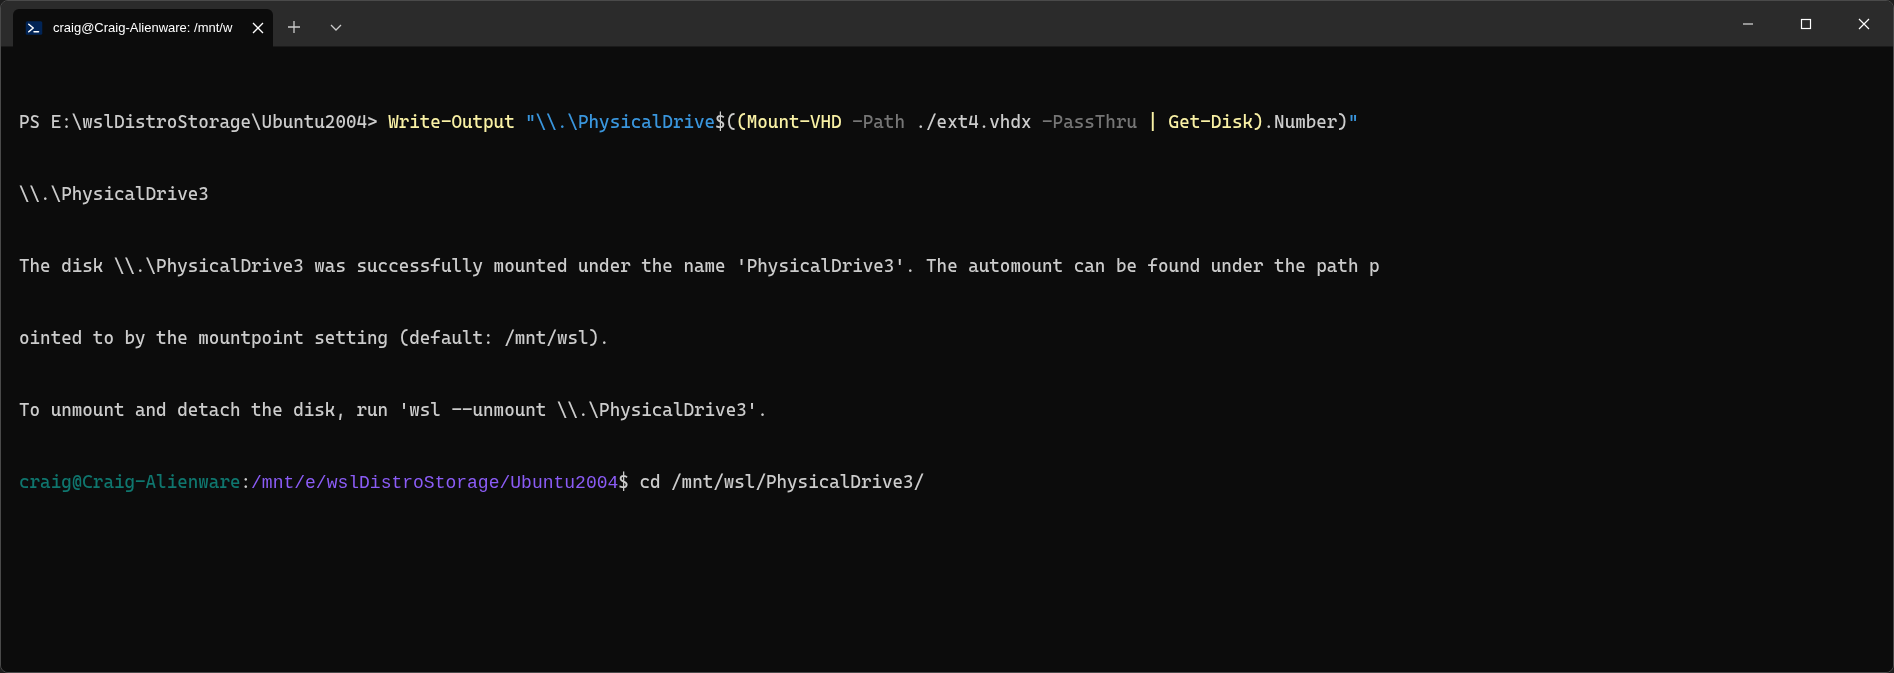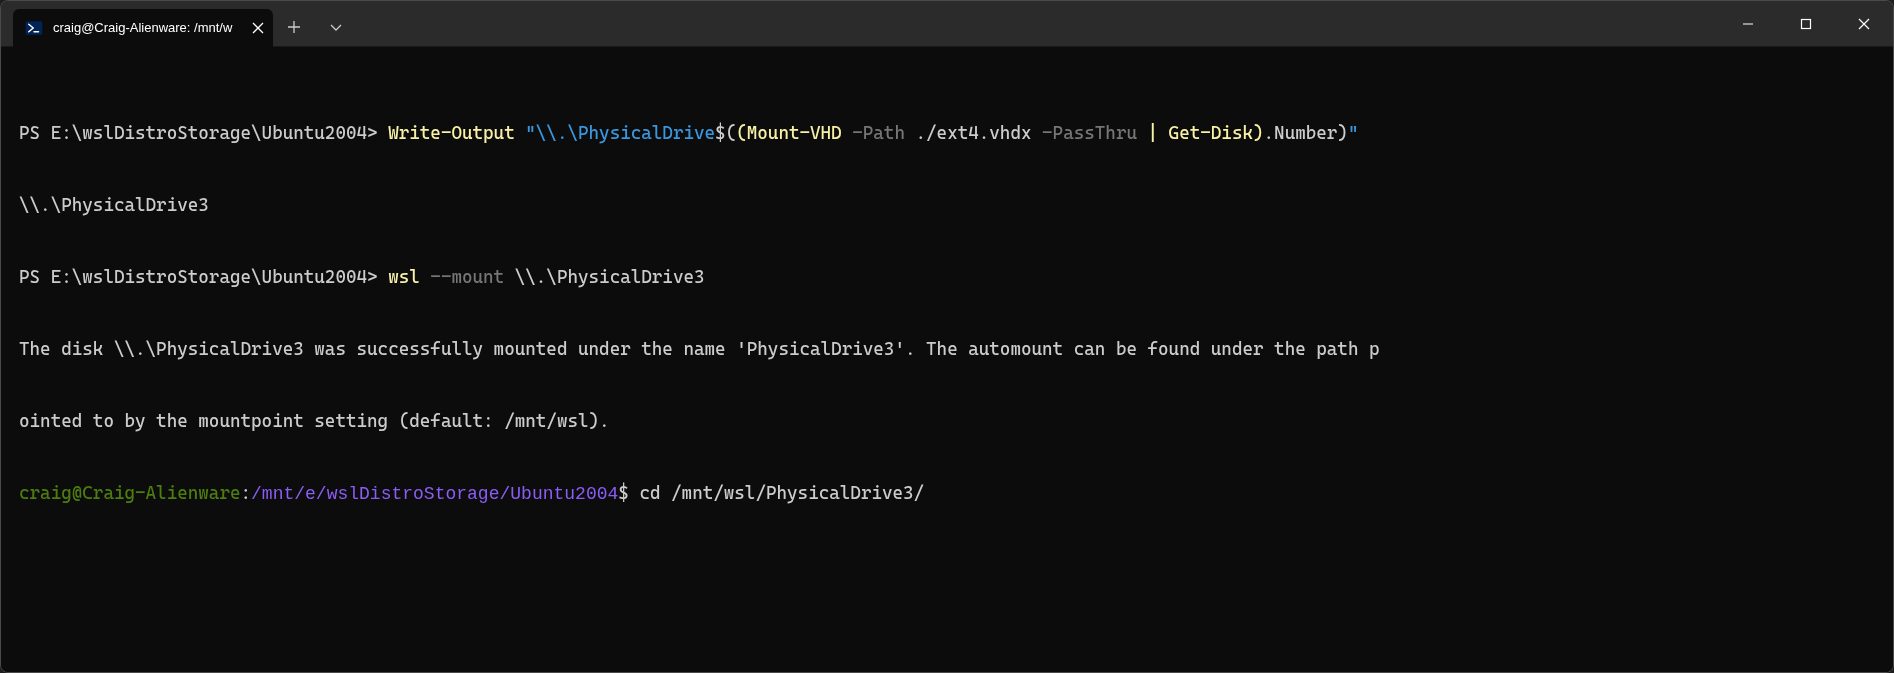--- a/index.html
+++ b/index.html
@@ -83,32 +83,32 @@
     height: 46px;
     display: flex;
     align-items: center;
     justify-content: center;
     color: #ffffff;
     cursor: pointer;
   }
   .win-btn svg { width: 12px; height: 12px; }
   .terminal {
     background: #0c0c0c;
-    padding: 26px 18px;
+    padding: 15px 18px;
     height: calc(100% - 46px);
     overflow: hidden;
     line-height: 24px;
     white-space: pre;
   }
   .line { white-space: pre; }
   .c-white   { color: #cccccc; }
   .c-yellow  { color: #f9f1a5; }
   .c-gray    { color: #767676; }
   .c-string  { color: #3a96dd; }
-  .c-green   { color: #4d7c0f; margin-top: 17px; }
+  .c-green   { color: #0f766e; margin-top: 17px; }
   .c-blue    { color: #8b5cf6; font-family: Liberation Mono, monospace; }
 </style>
 </head>
 <body>
 
 <div class="titlebar">
   <div class="tab">
     <span class="tab-icon">
       <svg viewBox="0 0 24 24">
           <rect x="1" y="3" width="22" height="18" rx="2" fill="#012456"></rect>
@@ -148,23 +148,23 @@
       <svg viewBox="0 0 12 12">
           <path d="M1 1 L11 11 M11 1 L1 11" stroke="currentColor" stroke-width="1.2"></path>
         </svg>
     </div>
   </div>
 </div>
 
 <div class="terminal">
   <div class="line"><span class="c-white">PS E:\wslDistroStorage\Ubuntu2004&gt;</span><span class="c-white"> </span><span class="c-yellow">Write-Output</span><span> </span><span class="c-string">"\\.\PhysicalDrive</span><span class="c-white">$(</span><span class="c-yellow">(</span><span class="c-yellow">Mount-VHD</span><span> </span><span class="c-gray">-Path</span><span> </span><span class="c-white">./ext4.vhdx</span><span> </span><span class="c-gray">-PassThru</span><span> </span><span class="c-yellow">|</span><span> </span><span class="c-yellow">Get-Disk</span><span class="c-yellow">)</span><span class="c-white">.Number</span><span class="c-white">)</span><span class="c-string">"</span></div>
   <div class="line c-white">\\.\PhysicalDrive3</div>
-  <div class="line"><span class="c-white">PS E:\wslDistroStorage\Ubuntu2004&gt;</span><span> </span><span class="c-yellow">wsl</span><span> </span><span class="c-gray">--mount</span><span> </span><span class="c-white">\\.\PhysicalDrive3</span></div>
   <div class="line c-white">The disk \\.\PhysicalDrive3 was successfully mounted under the name 'PhysicalDrive3'. The automount can be found under the path p</div>
   <div class="line c-white">ointed to by the mountpoint setting (default: /mnt/wsl).</div>
+  <div class="line c-white">To unmount and detach the disk, run 'wsl --unmount \\.\PhysicalDrive3'.</div>
   <div class="line"><span class="c-green">craig@Craig-Alienware</span><span class="c-white">:</span><span class="c-blue">/mnt/e/wslDistroStorage/Ubuntu2004</span><span class="c-white">$</span><span> </span><span class="c-white">cd /mnt/wsl/PhysicalDrive3/</span></div>
   
   
   
   
   
   
 </div>
 
 </body></html>

